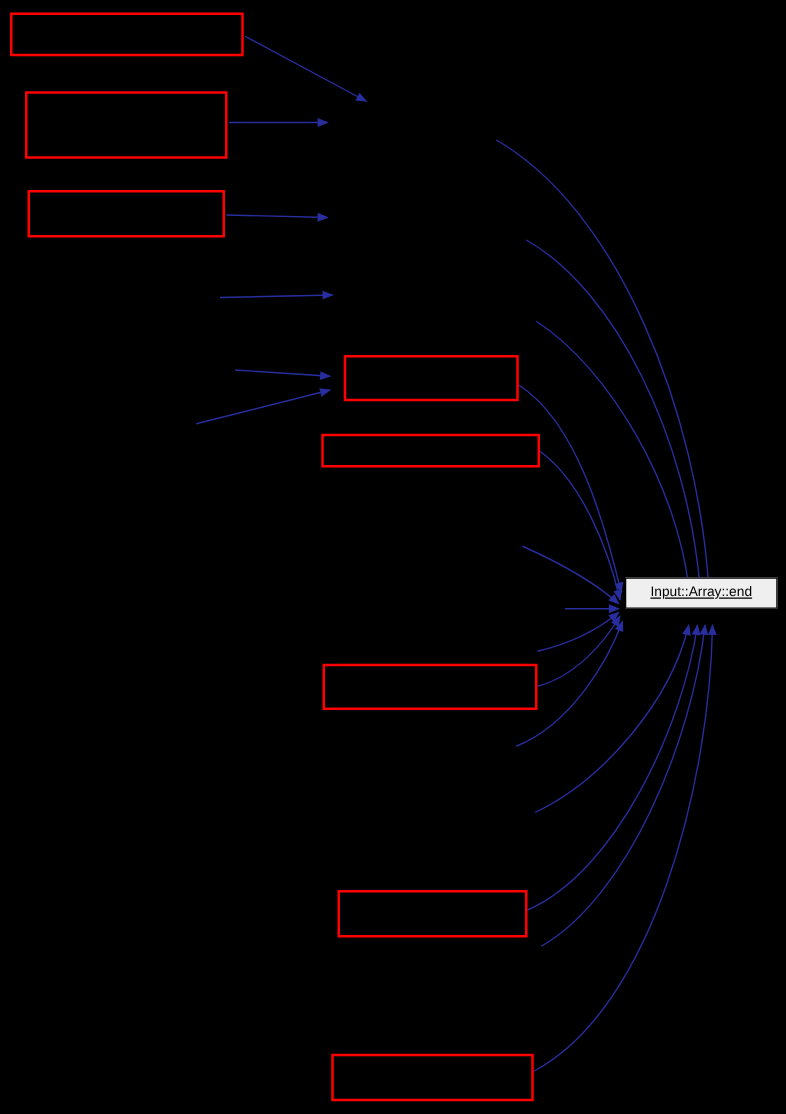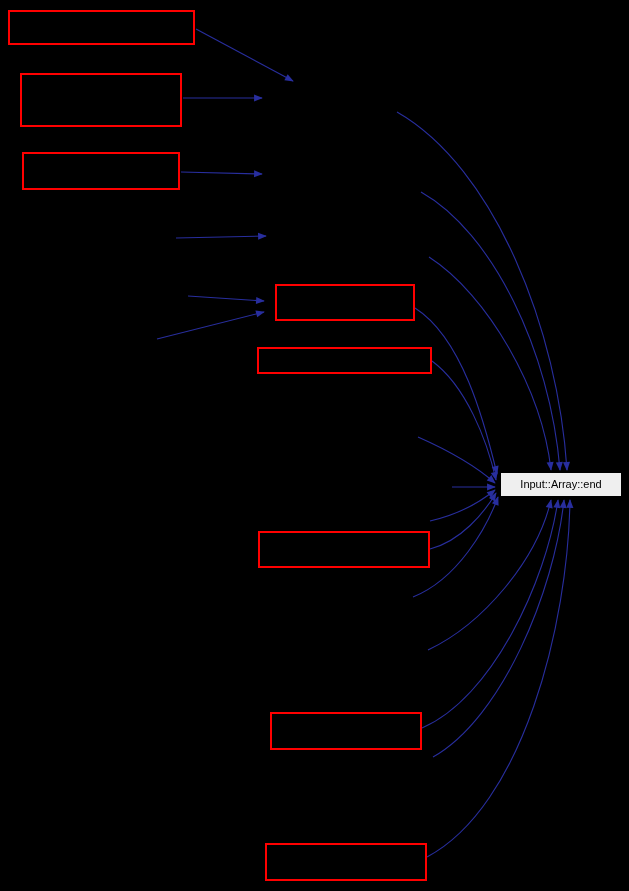--- a/index.html
+++ b/index.html
@@ -67,21 +67,21 @@
       <path d="M452,487 L495,487" fill="none" stroke="#282e9e" stroke-width="1.1" marker-end="url(#arrowhead)"></path>
       <path d="M430,521 C456,515 479,503 495,490" fill="none" stroke="#282e9e" stroke-width="1.1" marker-end="url(#arrowhead)"></path>
       <path d="M430,549 C461,541 484,513 496,493" fill="none" stroke="#282e9e" stroke-width="1.1" marker-end="url(#arrowhead)"></path>
       <path d="M413,597 C458,579 487,527 498,497" fill="none" stroke="#282e9e" stroke-width="1.1" marker-end="url(#arrowhead)"></path>
       <path d="M428,650 C483,624 537,560 551,500" fill="none" stroke="#282e9e" stroke-width="1.1" marker-end="url(#arrowhead)"></path>
       <path d="M422,728 C492,698 546,582 558,500" fill="none" stroke="#282e9e" stroke-width="1.1" marker-end="url(#arrowhead)"></path>
       <path d="M433,757 C502,718 554,592 564,500" fill="none" stroke="#282e9e" stroke-width="1.1" marker-end="url(#arrowhead)"></path>
       <path d="M427,857 C523,806 568,625 570,500" fill="none" stroke="#282e9e" stroke-width="1.1" marker-end="url(#arrowhead)"></path>
     </svg>
 
-  <div id="end-node" style="left: 500px; top: 472px; width: 122px; height: 25px; background: rgb(239, 239, 239); color: rgb(0, 0, 0); border-color: rgb(0, 0, 0);">
+  <div id="end-node" style="left: 500px; top: 462px; width: 122px; height: 25px; background: rgb(239, 239, 239); color: rgb(0, 0, 0); border-color: rgb(0, 0, 0); text-decoration: underline;">
     <span>Input::Array::end</span>
   </div>
 <div class="caller-box" style="left: 8px; top: 10px; width: 187px; height: 35px; border-color: rgb(255, 0, 0);"></div>
     <div class="caller-box" style="left: 20px; top: 73px; width: 162px; height: 54px; border-color: rgb(255, 0, 0);"></div>
     <div class="caller-box" style="left: 22px; top: 152px; width: 158px; height: 38px; border-color: rgb(255, 0, 0);"></div>
     <div class="caller-box" style="left: 275px; top: 284px; width: 140px; height: 37px; border-color: rgb(255, 0, 0);"></div>
     <div class="caller-box" style="left: 257px; top: 347px; width: 175px; height: 27px; border-color: rgb(255, 0, 0);"></div>
     <div class="caller-box" style="left: 258px; top: 531px; width: 172px; height: 37px; border-color: rgb(255, 0, 0);"></div>
     <div class="caller-box" style="left: 270px; top: 712px; width: 152px; height: 38px; border-color: rgb(255, 0, 0);"></div>
     <div class="caller-box" style="left: 265px; top: 843px; width: 162px; height: 38px; border-color: rgb(255, 0, 0);"></div>

